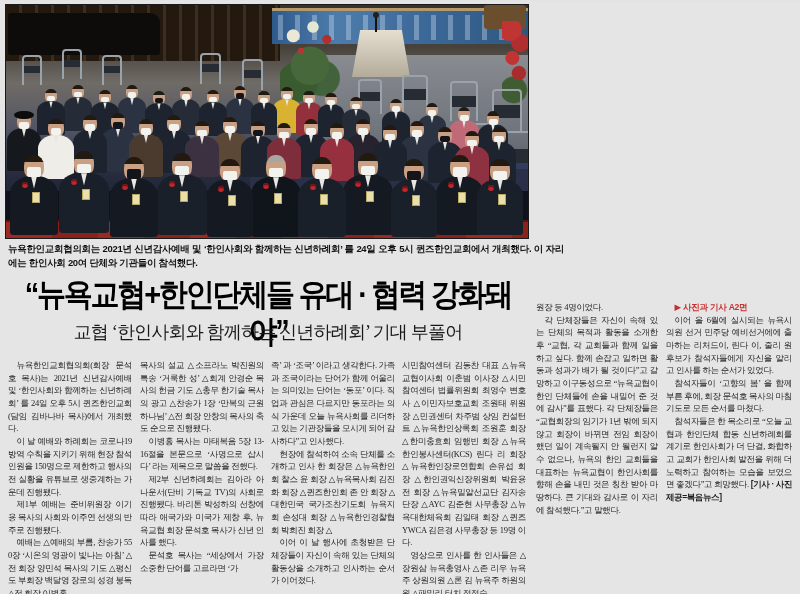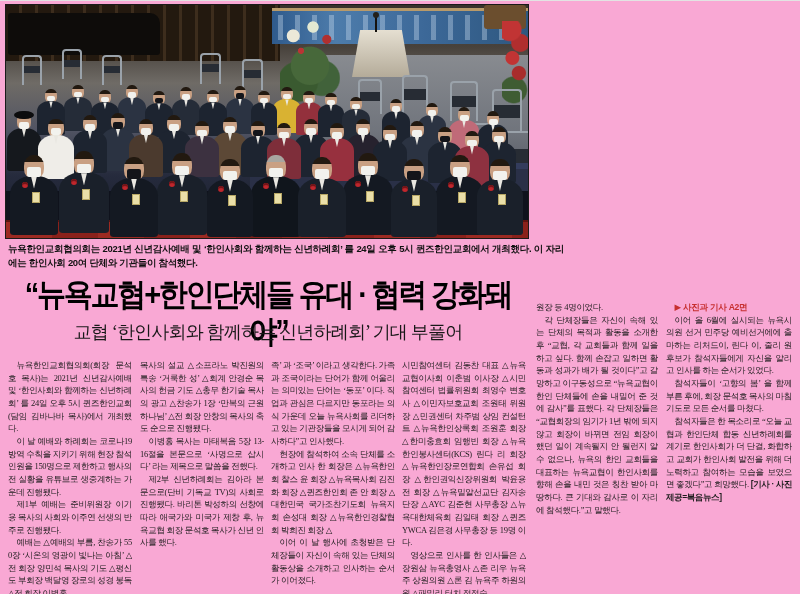--- a/index.html
+++ b/index.html
@@ -1,16 +1,16 @@
 <!DOCTYPE html>
 <html lang="ko"><head>
 <meta charset="utf-8">
 <style>
   html,body{margin:0;padding:0;background:#ffffff;}
-  .page{position:relative;width:800px;height:594px;background:#f9a8d4;overflow:hidden;
+  .page{position:relative;width:800px;height:594px;background:#e5e5e5;overflow:hidden;
         font-family:"Liberation Serif","DejaVu Serif",serif;color:#141414;}
   .page::before{content:"";position:absolute;left:0;top:0;width:800px;height:1px;background:#e3e3e3;}
 
   
   .photo{position:absolute;left:5px;top:4px;width:522px;height:233px;overflow:hidden;
          background:#202020;border:1px solid #1a1a1a;}
   .photo *{position:absolute;}
   .ph-bg{left:0;top:0;right:0;bottom:0;
      background:linear-gradient(180deg,#37322c 0,#48423c 42px,#6f6b66 78px,#515463 125px,#262b3d 170px,#161a29 100%);}
   .ph-wood{left:0;top:0;width:274px;height:56px;
@@ -424,21 +424,22 @@
 
   <div class="col" style="left:8px;top:359px;width:124px;height:235px;">
       <p class="p">뉴욕한인교회협의회(회장 문석호 목사)는 2021년 신년감사예배 및 ‘한인사회와 함께하는 신년하례회’ 를 24일 오후 5시 퀸즈한인교회(담임 김바나바 목사)에서 개최했다.</p>
       <p class="p">이 날 예배와 하례회는 코로나19 방역 수칙을 지키기 위해 현장 참석 인원을 150명으로 제한하고 행사의 전 실황을 유튜브로 생중계하는 가운데 진행됐다.</p>
       <p class="p">제1부 예배는 준비위원장 이기용 목사의 사회와 이주연 선생의 반주로 진행됐다.</p>
       <p class="p">예배는 △예배의 부름, 찬송가 550장 ‘시온의 영광이 빛나는 아침’ △전 회장 양민석 목사의 기도 △평신도 부회장 백달영 장로의 성경 봉독 △전 회장 이병홍</p>
     </div>
   <div class="col" style="left:140px;top:359px;width:124px;height:235px;">
       <p class="cont">목사의 설교 △소프라노 박진원의 특송 ‘거룩한 성’ △회계 안경순 목사의 헌금 기도 △총무 한기술 목사의 광고 △찬송가 1장 ‘만복의 근원 하나님’ △전 회장 안창의 목사의 축도 순으로 진행됐다.</p>
       <p class="p">이병홍 목사는 마태복음 5장 13-16절을 본문으로 ‘사명으로 삽시다’ 라는 제목으로 말씀을 전했다.</p>
-      <p class="p">제2부 신년하례회는 김아라 본문으로(단비 기독교 TV)의 사회로 진행됐다. 바리톤 박성하의 선창에 따라 애국가와 미국가 제창 후, 뉴욕교협 회장 문석호 목사가 신년 인사를 했다.</p>
+      <p class="p">제2부 신년하례회는 김아라 아나운서(단비 기독교 TV)의 사회로 진행됐다. 바리톤 박성하의 선창에 따라 애국가와 미국가 제창 후, 뉴욕교협 회장 문석호 목사가 신년 인사를 했다.</p>
+      <p class="p">문석호 목사는 “세상에서 가장 소중한 단어를 고르라면 ‘가</p>
     </div>
   <div class="col" style="left:271px;top:359px;width:124px;height:235px;">
       <p class="cont">족’ 과 ‘조국’ 이라고 생각한다. 가족과 조국이라는 단어가 함께 어울리는 의미있는 단어는 ‘동포’ 이다. 직업과 관심은 다르지만 동포라는 의식 가운데 오늘 뉴욕사회를 리더하고 있는 기관장들을 모시게 되어 감사하다”고 인사했다.</p>
       <p class="p">현장에 참석하여 소속 단체를 소개하고 인사 한 회장은 △뉴욕한인회 찰스 윤 회장 △뉴욕목사회 김진화 회장 △퀸즈한인회 존 안 회장 △대한민국 국가조찬기도회 뉴욕지회 손성대 회장 △뉴욕한인경찰협회 박희진 회장 △</p>
       <p class="p">이어 이 날 행사에 초청받은 단체장들이 자신이 속해 있는 단체의 활동상을 소개하고 인사하는 순서가 이어졌다.</p>
     </div>
   <div class="col" style="left:402px;top:359px;width:124px;height:235px;">
       <p class="cont">시민참여센터 김동찬 대표 △뉴욕교협이사회 이춘범 이사장 △시민참여센터 법률위원회 최영수 변호사 △이민자보호교회 조원태 위원장 △민권센터 차주범 상임 컨설턴트 △뉴욕한인상록회 조원훈 회장 △한미충효회 임행빈 회장 △뉴욕한인봉사센터(KCS) 린다 리 회장 △뉴욕한인장로연합회 손유섭 회장 △한인권익신장위원회 박윤용 전 회장 △뉴욕밀알선교단 김자송 단장 △AYC 김준현 사무총장 △뉴욕대한체육회 김일태 회장 △퀸즈 YWCA 김은경 사무총장 등 19명 이다.</p>
       <p class="p">영상으로 인사를 한 인사들은 △장원삼 뉴욕총영사 △존 리우 뉴욕주 상원의원 △론 김 뉴욕주 하원의원 △패밀리 터치 정정숙</p>
     </div>

